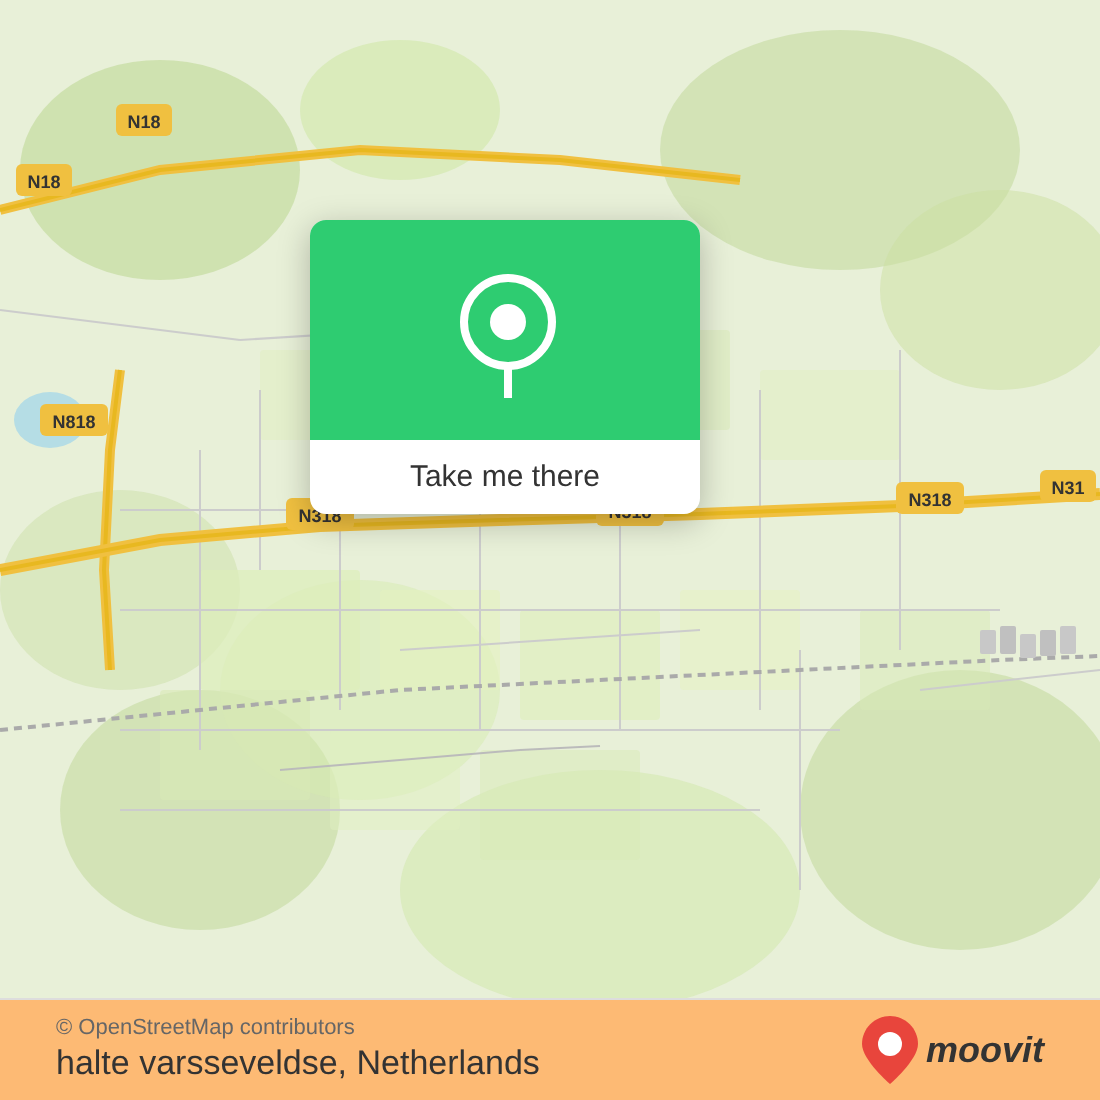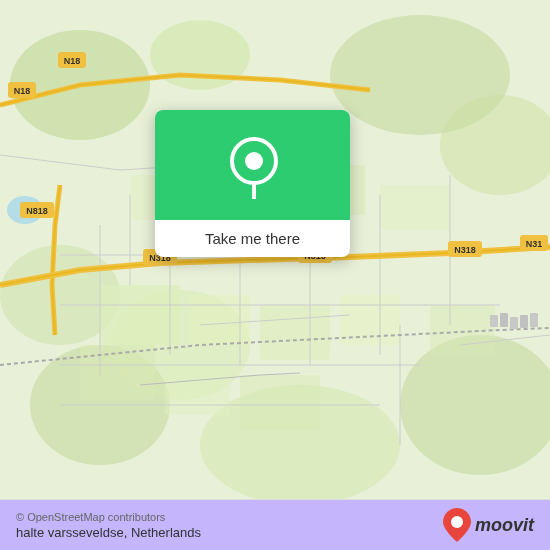--- a/index.html
+++ b/index.html
@@ -73,36 +73,36 @@
       text-align: center;
       cursor: pointer;
     }
 
     
     #bottom-bar {
       position: absolute;
       bottom: 0;
       left: 0;
       width: 100%;
-      background: #c4b5fd;
+      background: #fdba74;
       border-top: 1px solid #ddd;
-      padding: 8px 16px;
+      padding: 8px 28px;
       display: flex;
       align-items: center;
       justify-content: space-between;
       z-index: 10;
     }
 
     #map-attribution {
       font-size: 11px;
       color: #666;
     }
 
     #location-title {
-      font-size: 13px;
+      font-size: 17px;
       color: #333;
       font-weight: 500;
     }
 
     #moovit-logo {
       display: flex;
       align-items: center;
       gap: 4px;
       justify-content: center;
     }

